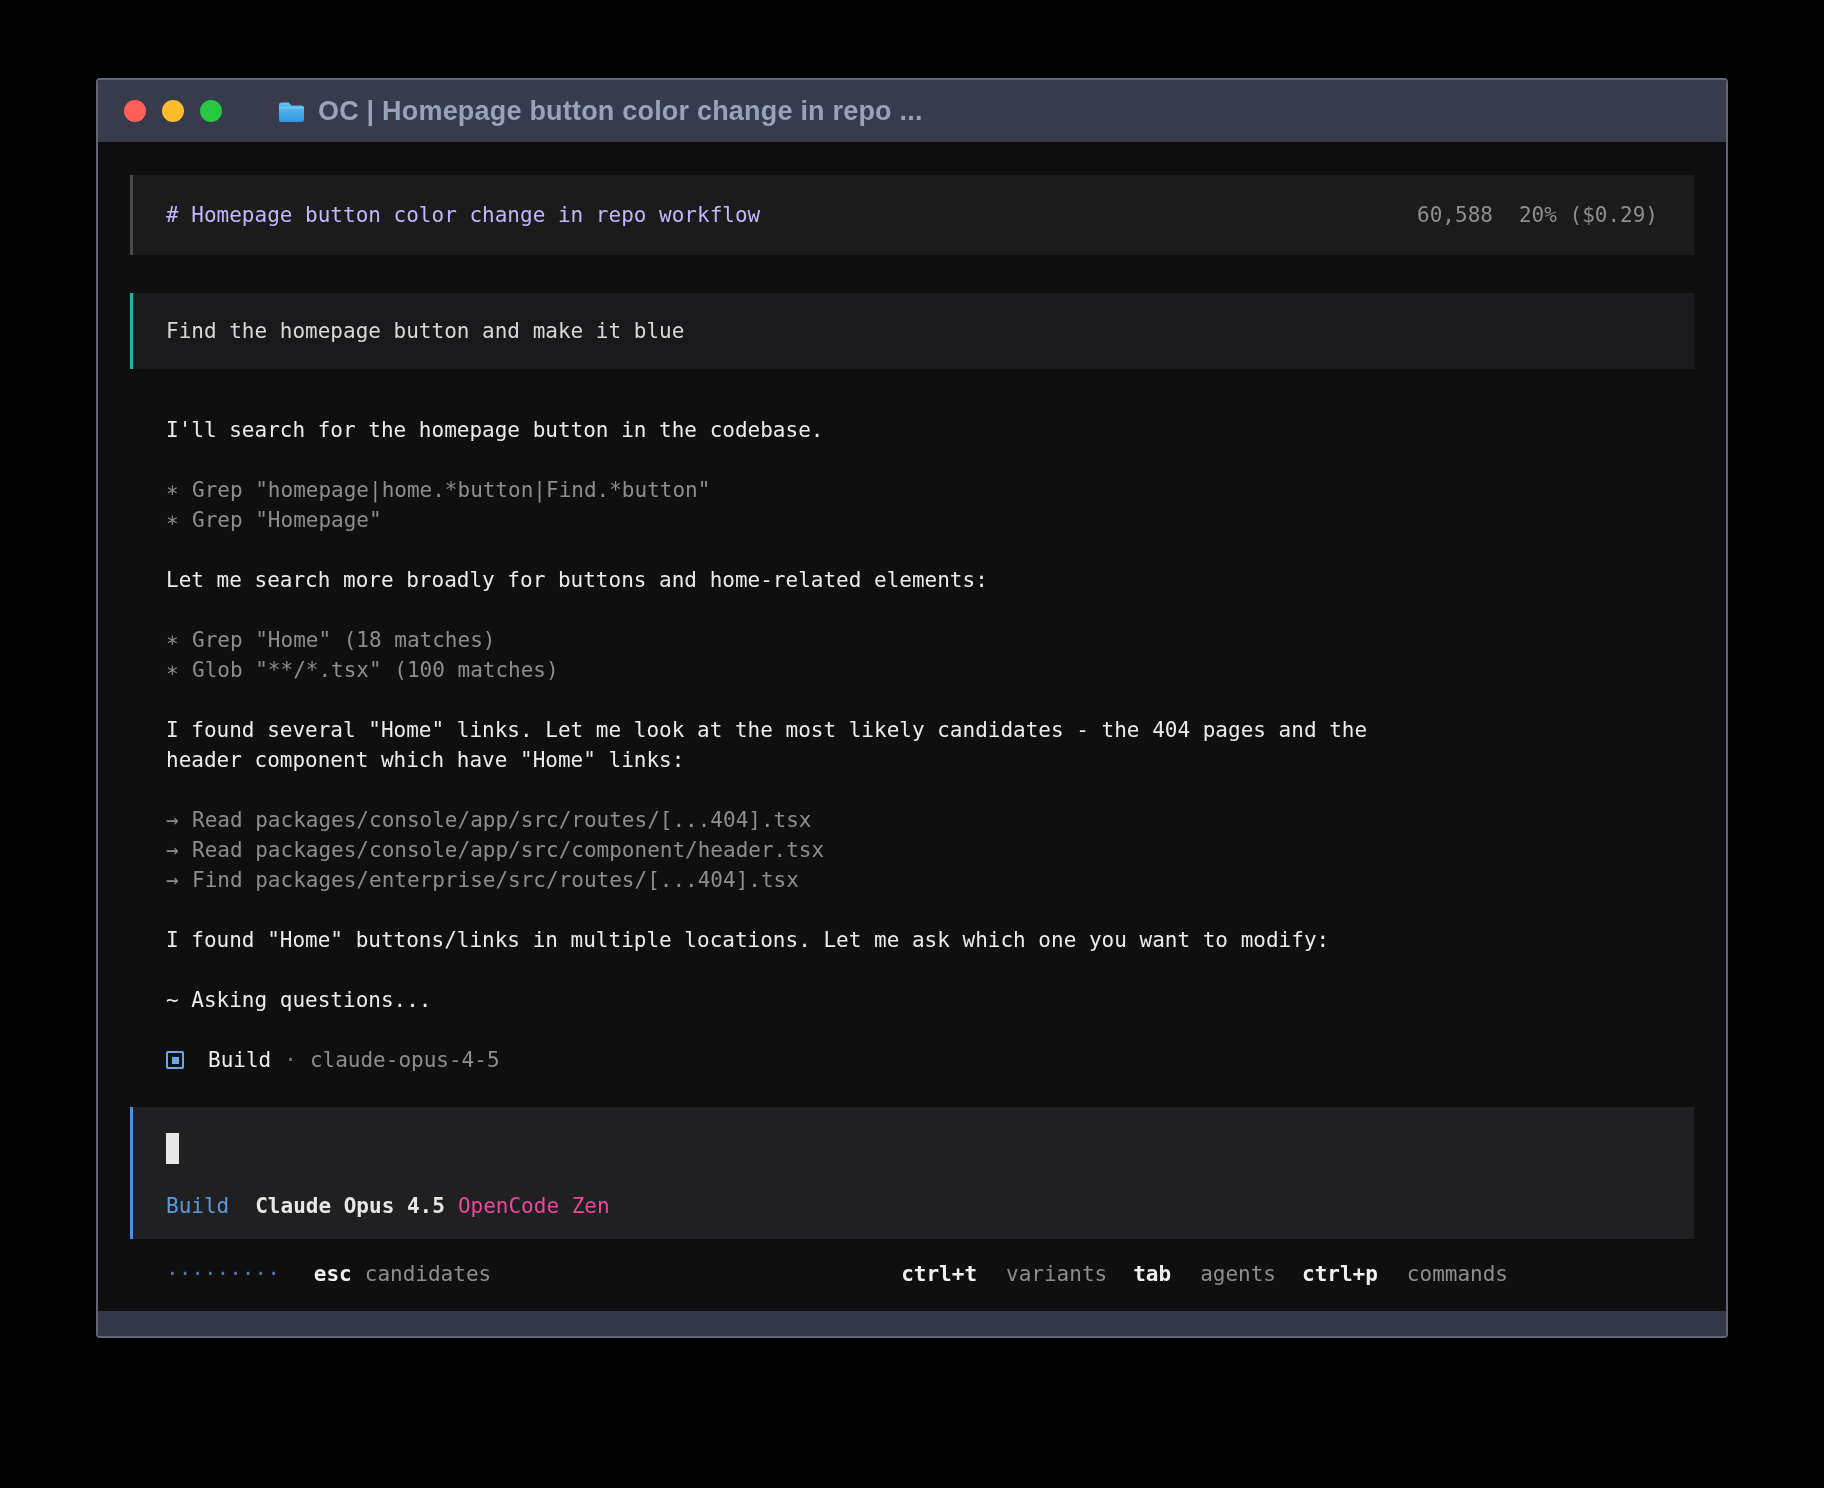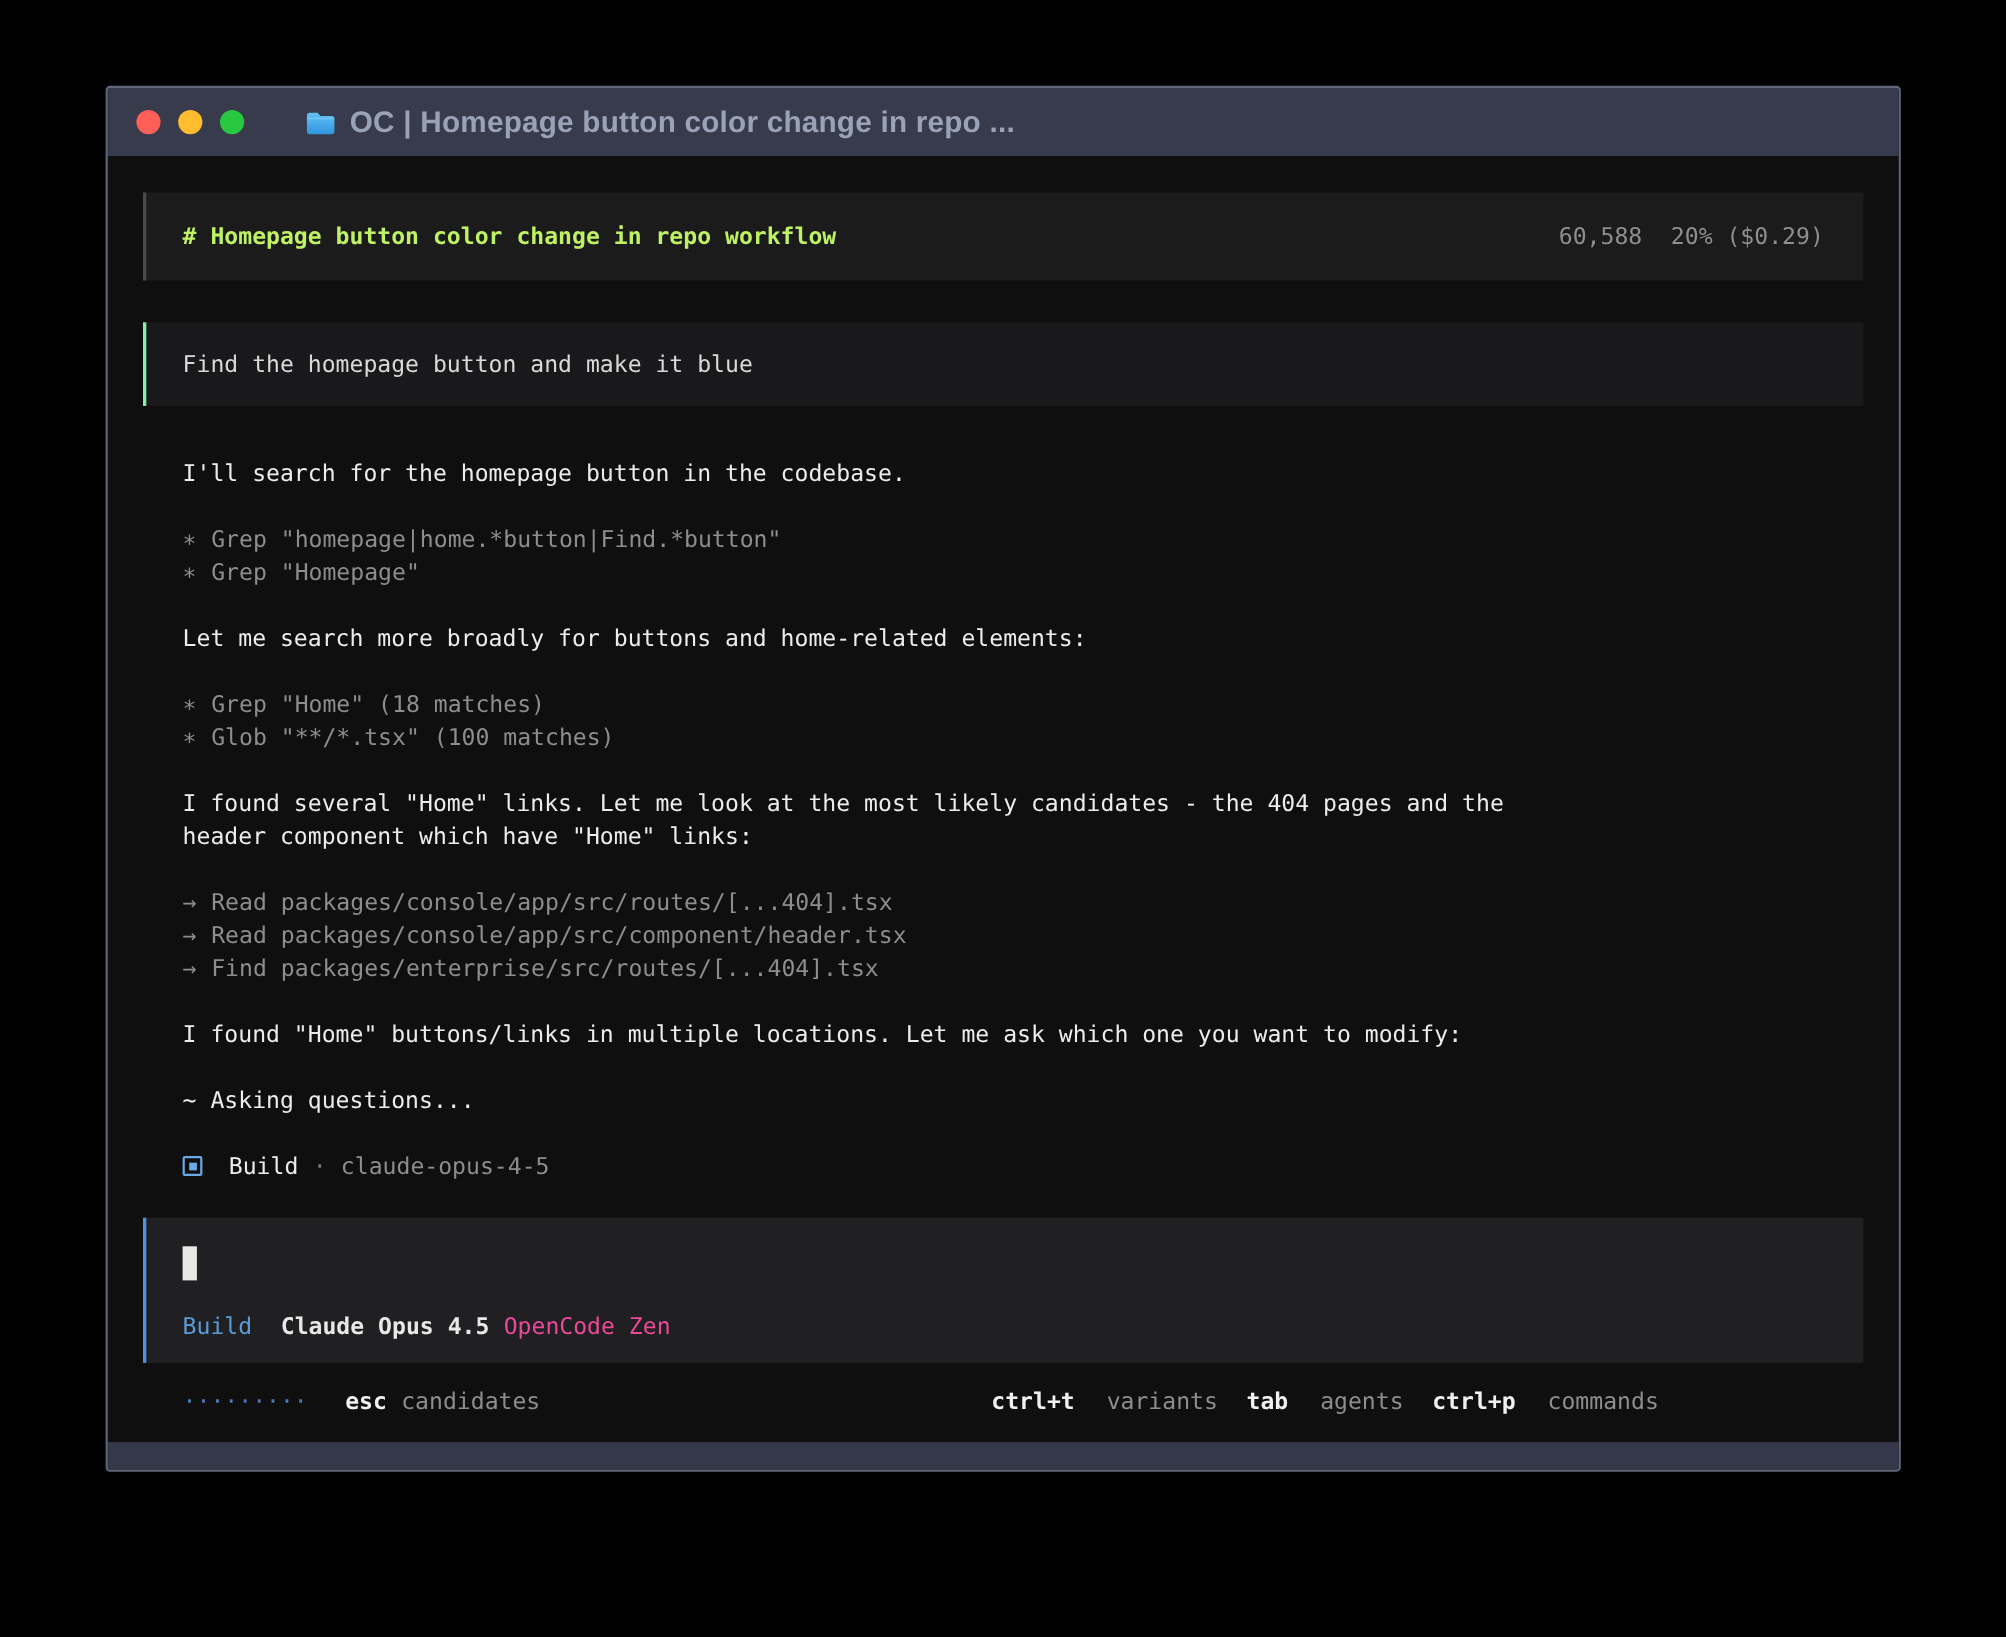--- a/index.html
+++ b/index.html
@@ -36,26 +36,26 @@
     font-family:"DejaVu Sans Mono",monospace;font-size:21px;line-height:30px;
     color:#ececec;overflow:hidden;
   }
 
   .block{box-sizing:border-box;width:100%;}
   .header-block{
     height:80px;margin-bottom:38px;background:#1b1b1b;border-left:3px solid #4a4a4a;
     display:flex;align-items:center;justify-content:space-between;
     padding:0 36px 0 33px;
   }
-  .h-title{font-weight:700;color:#bef264;white-space:nowrap;}
+  .h-title{font-weight:400;color:#c4b5fd;white-space:nowrap;}
   .h-stats{color:#8e8e8e;white-space:nowrap;}
   .h-stats .h-pct{margin-left:26px;}
 
   .user-block{
-    height:76px;margin-bottom:46px;background:#19191b;border-left:3px solid #86efac;
+    height:76px;margin-bottom:46px;background:#19191b;border-left:3px solid #14b8a6;
     display:flex;align-items:center;padding:0 36px 0 33px;color:#d9d9d9;
   }
 
   .body-indent{padding-left:36px;}
   .prose{margin:0 0 30px 0;max-width:1250px;color:#ececec;}
   .toolgroup{margin:0 0 30px 0;color:#8d8d8d;}
   .tool{display:flex;}
   .tool .glyph{width:13px;flex:none;}
   .tool .ttext{margin-left:13px;white-space:nowrap;}
 

